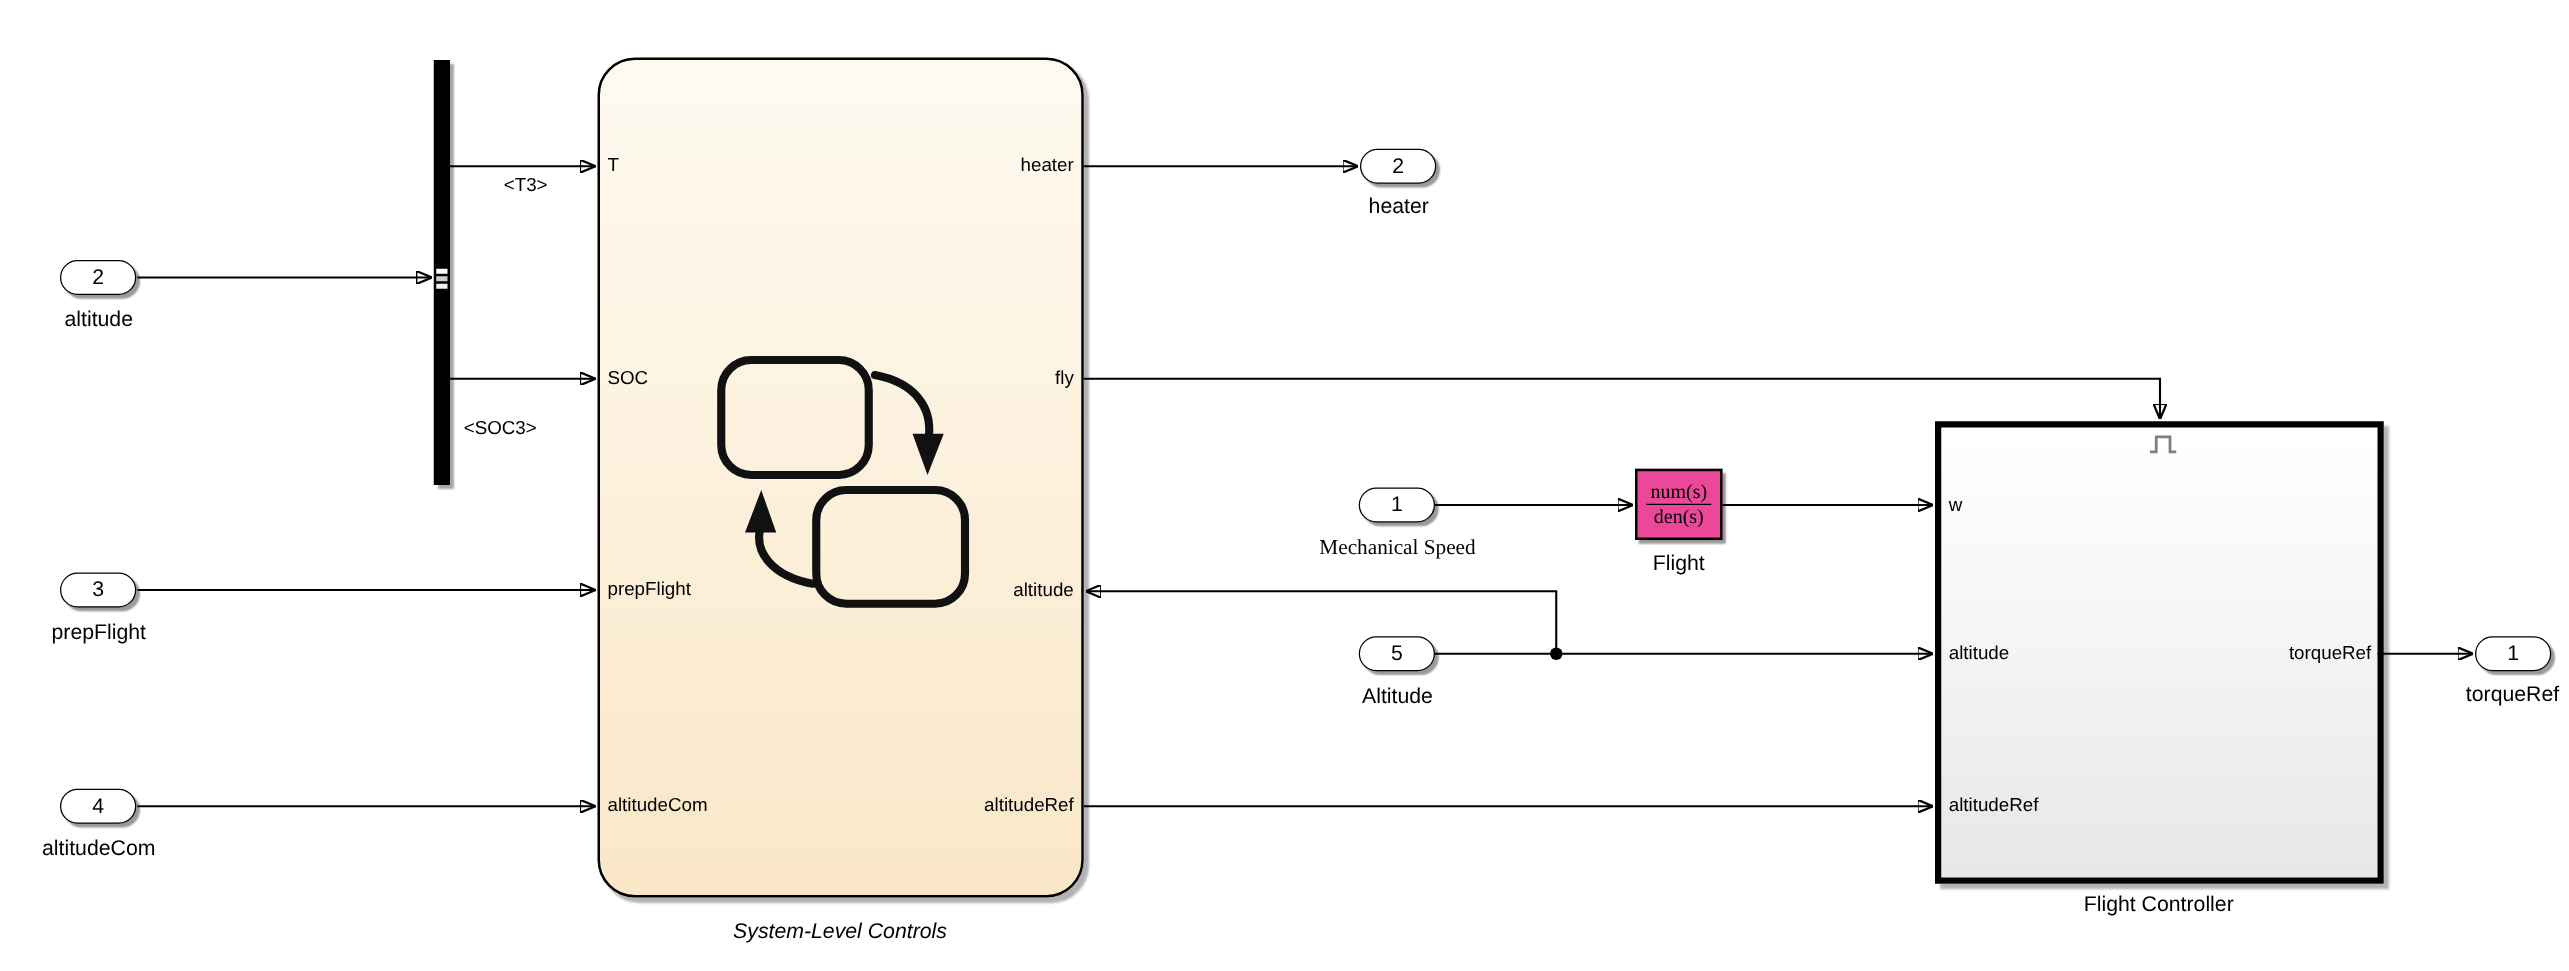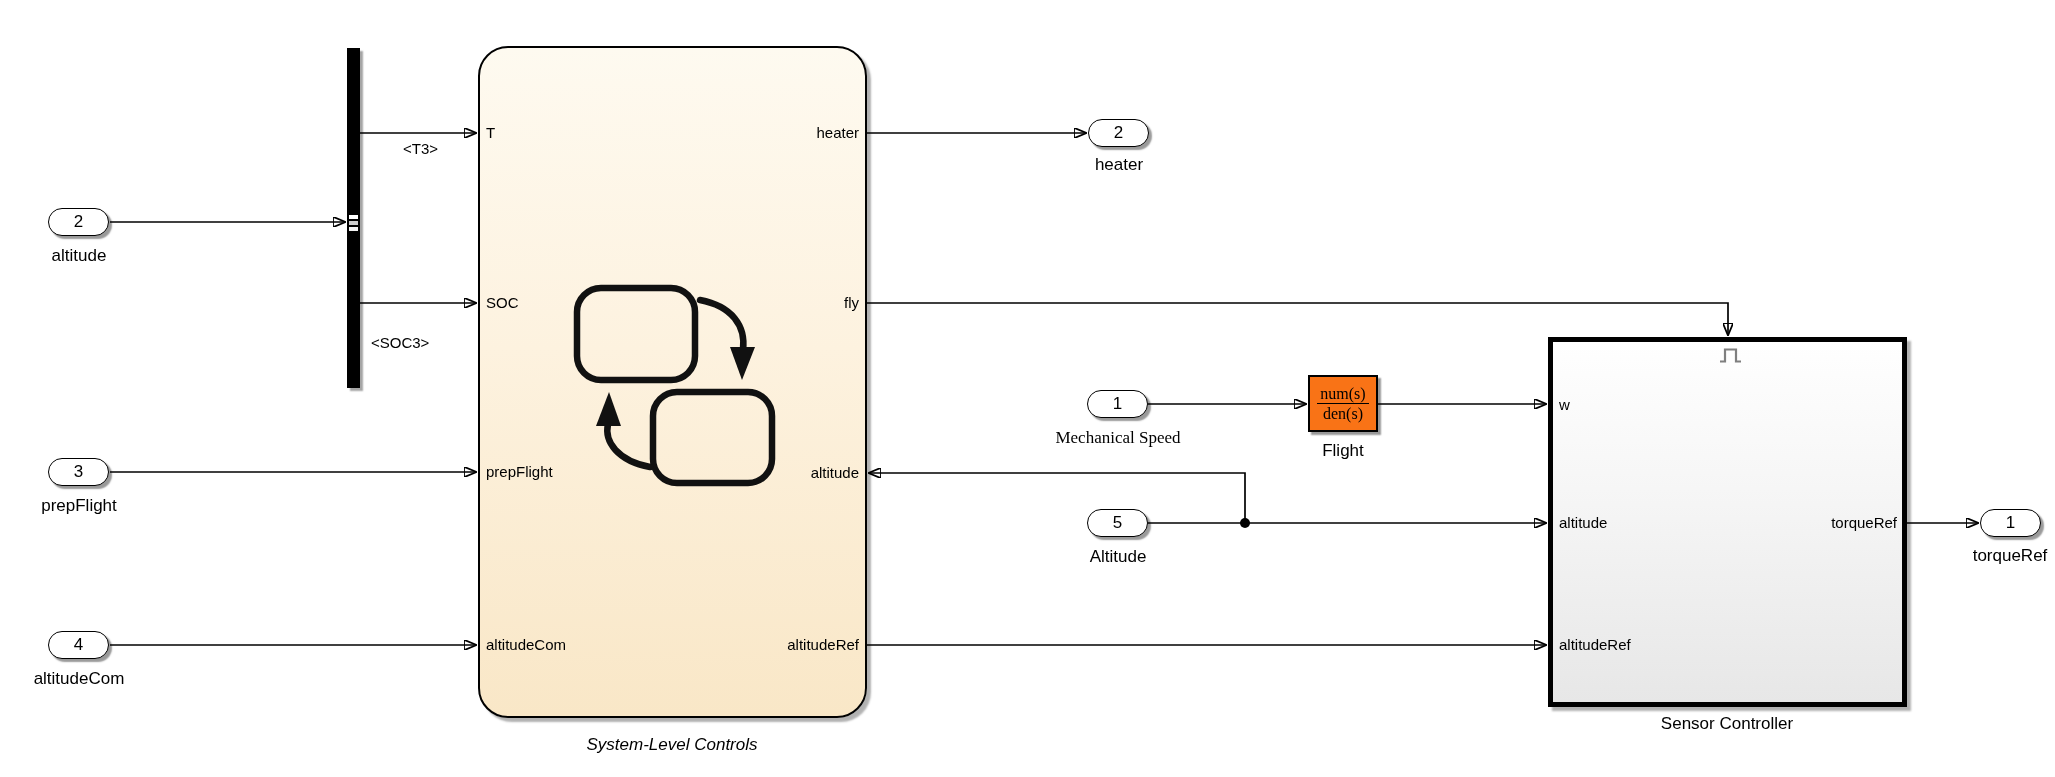--- a/index.html
+++ b/index.html
@@ -20,21 +20,21 @@
     box-shadow:4px 4px 2px rgba(0,0,0,.30);
   }
   .fc{
     position:absolute;left:1548px;top:337px;width:349px;height:360px;
     border:5px solid #000;
     background:linear-gradient(180deg,#ffffff 0%,#f5f5f5 45%,#e7e7e7 100%);
     box-shadow:4px 4px 2px rgba(0,0,0,.30);
   }
   .sensor{
     position:absolute;left:1308px;top:375px;width:66px;height:53px;
-    border:2px solid #000;background:#f97316;
+    border:2px solid #000;background:#ec4899;
     box-shadow:3px 3px 1.5px rgba(0,0,0,.40);
     display:flex;flex-direction:column;align-items:center;justify-content:center;
     font-family:"Liberation Serif", serif;font-size:16px;color:#000;
   }
   .sensor .frac-top{padding:0 3px 1px 3px;border-bottom:1.6px solid #000;line-height:17px;}
   .sensor .frac-bot{padding:1px 3px 0 3px;line-height:17px;}
   .busbar{
     position:absolute;left:347px;top:48px;width:13px;height:340px;background:#000;
     box-shadow:3px 3px 1.5px rgba(0,0,0,.35);
   }
@@ -116,21 +116,21 @@
 
   <div class="fc">
     <svg width="24" height="17" style="position:absolute;left:166px;top:5px;">
       <path d="M1,14.5 H6 V2.5 H17 V14.5 H22" fill="none" stroke="#7f7f7f" stroke-width="2.2"></path>
     </svg>
     <div class="portname" style="left:6px;top:55px;">w</div>
     <div class="portname" style="left:6px;top:173px;">altitude</div>
     <div class="portname" style="left:6px;top:295px;">altitudeRef</div>
     <div class="portname right" style="right:5px;top:173px;">torqueRef</div>
   </div>
-  <div class="blklabel" style="left:1727px;top:714px;">Sensor Controller</div>
+  <div class="blklabel" style="left:1727px;top:714px;">Flight Controller</div>
 
   <div class="sensor">
     <div class="frac-top">num(s)</div>
     <div class="frac-bot">den(s)</div>
   </div>
   <div class="blklabel" style="left:1343px;top:441px;">Flight</div>
 
   <div class="pill" style="left:48px;top:208px;">
     <span>2</span>
   </div>

